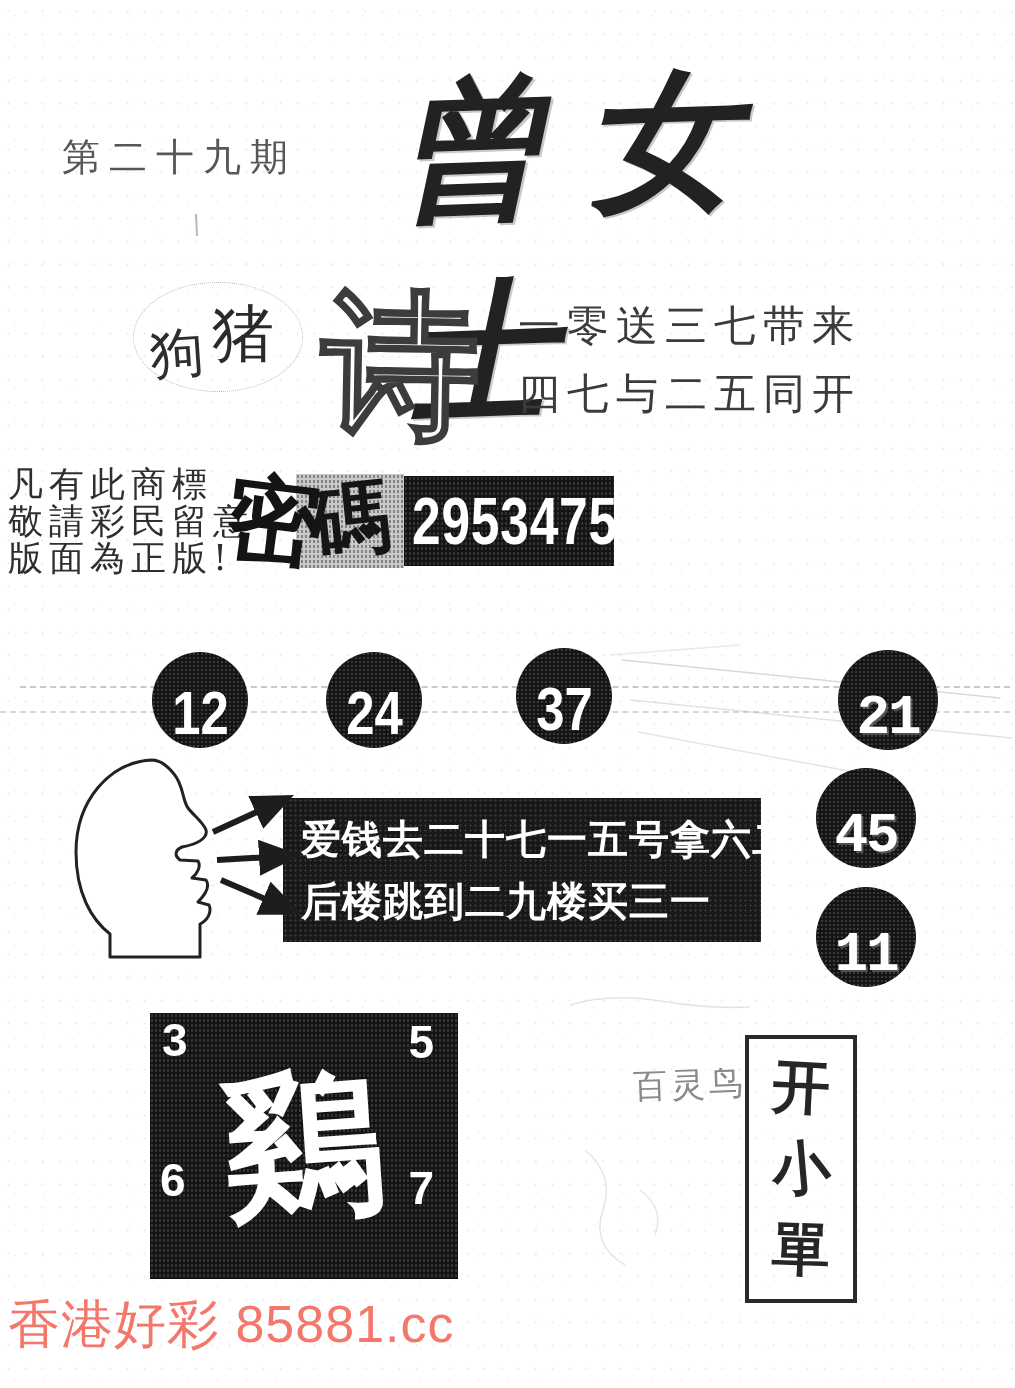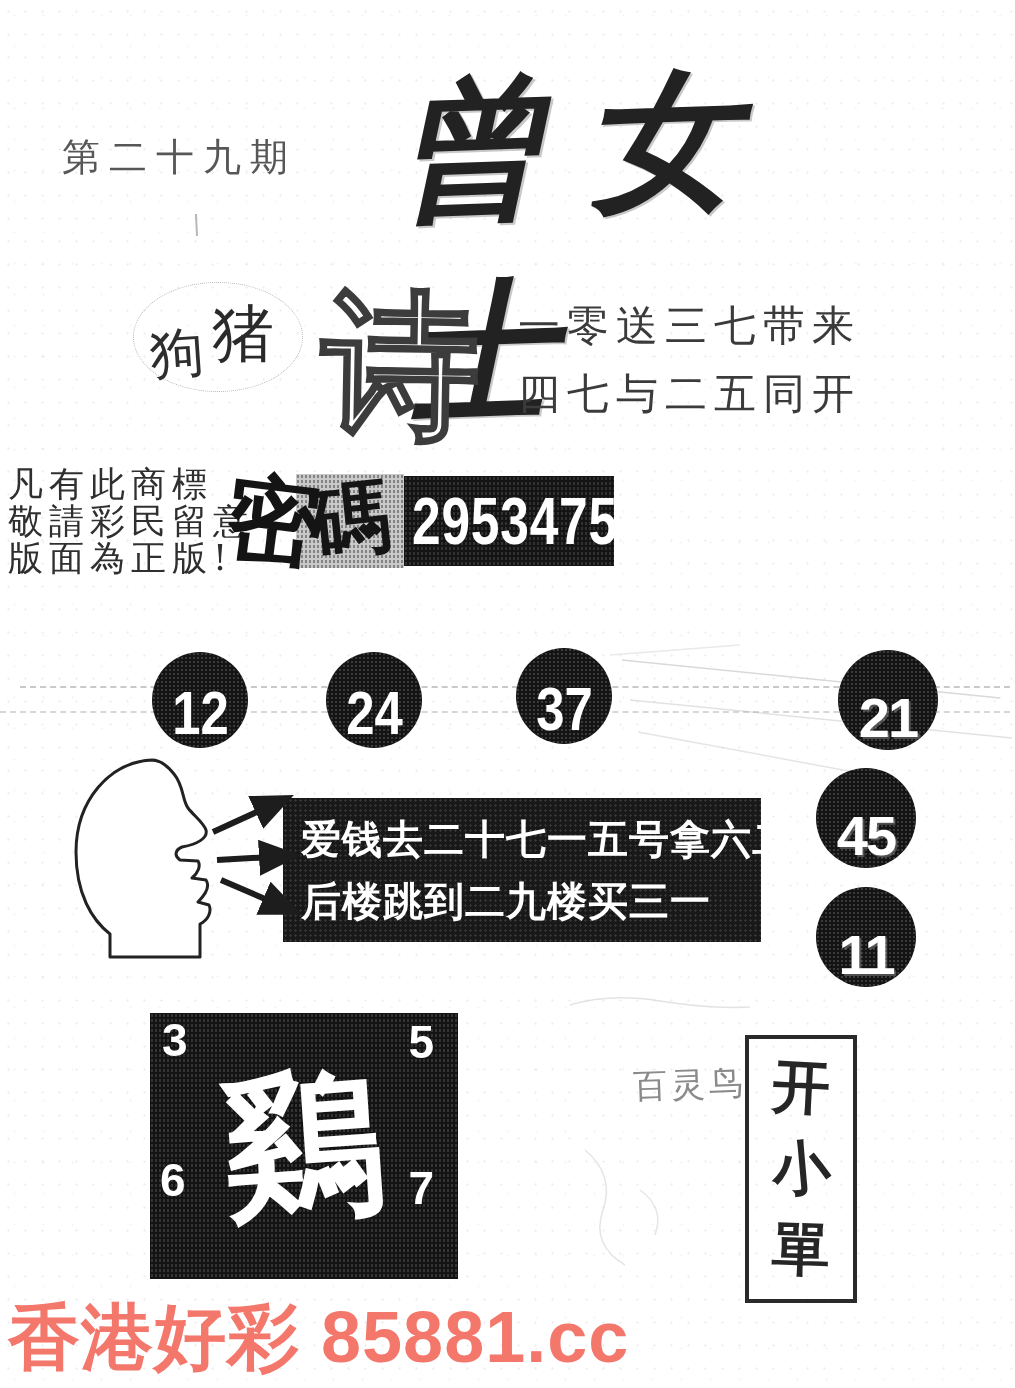--- a/index.html
+++ b/index.html
@@ -89,21 +89,21 @@
   .c-main{width:96px;height:96px;}
   .c-main .num{
     font-family:"Liberation Sans", sans-serif;font-weight:bold;
     font-size:62px;color:#fff;transform:scaleX(0.82);white-space:nowrap;
   }
   .c12{left:152px;top:652px;}
   .c24{left:326px;top:652px;}
   .c37{left:516px;top:648px;}
   .c-side{width:100px;height:100px;}
   .c-side .num{
-    font-family:Liberation Sans, sans-serif;font-weight:900;
+    font-family:Liberation Mono, monospace;font-weight:900;
     font-size:56px;color:#fff;letter-spacing:-2px;
     text-shadow:2px 2px 0 rgba(255,255,255,.25);white-space:nowrap;margin-top:32px;
   }
   .c21{left:838px;top:650px;}
   .c45{left:816px;top:768px;}
   .c11{left:816px;top:887px;}
 
   
   .head-svg{left:60px;top:752px;z-index:1;}
   .arrows-svg{left:205px;top:792px;z-index:1;}
@@ -158,22 +158,22 @@
     padding:8px 0;
   }
   .vbox span{font-size:58px;font-weight:bold;color:#262626;}
   .vbox span:nth-child(1){transform:rotate(3deg);}
   .vbox span:nth-child(2){transform:rotate(-5deg);}
   .vbox span:nth-child(3){transform:rotate(2deg);}
 
   
   .footer{
     left:8px;top:1290px;
-    font-family:"Liberation Sans", sans-serif;font-weight:bold;
-    font-size:72px;letter-spacing:1px;
+    font-family:"Liberation Sans", sans-serif;font-weight:normal;
+    font-size:52px;letter-spacing:1px;
     color:#f4776b;white-space:nowrap;
   }
 
   .artifacts{left:0;top:0;z-index:0;}
 </style>
 </head>
 <body>
 
 <div class="page">
 

